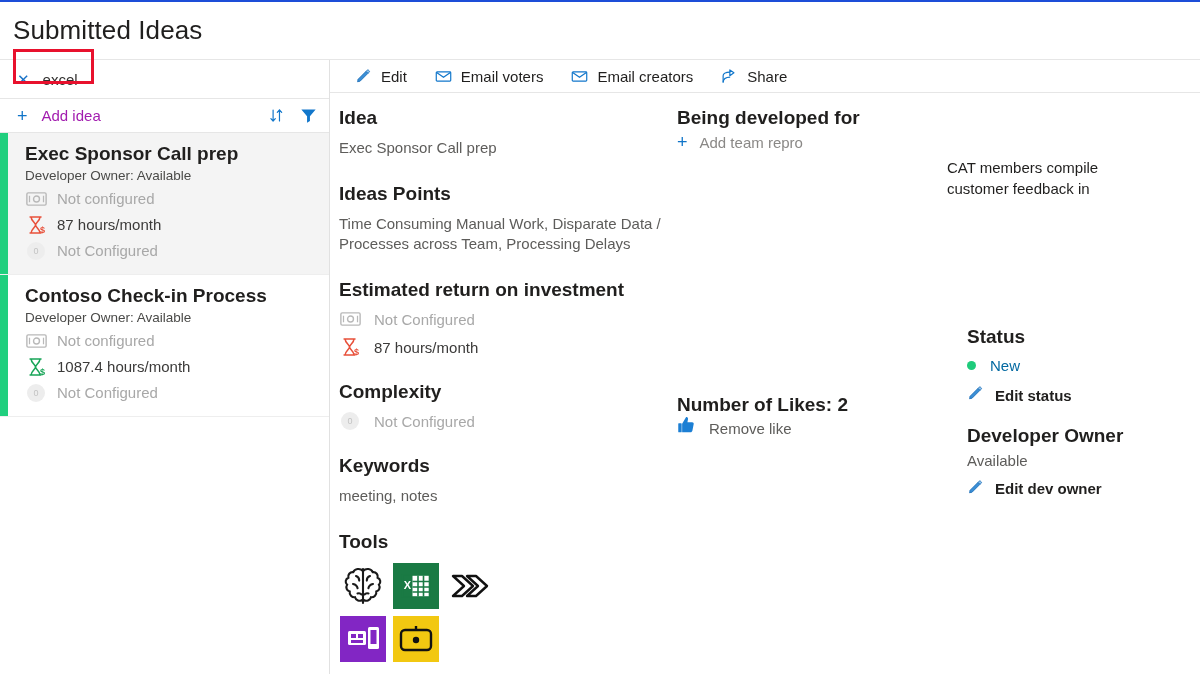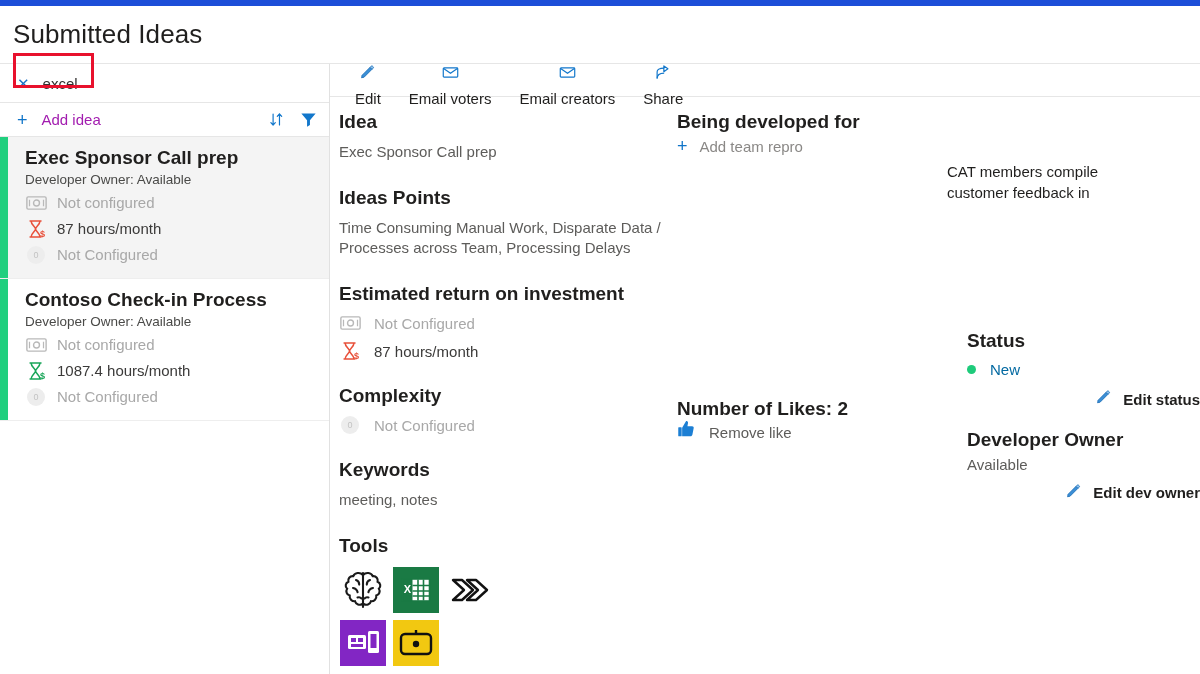--- a/index.html
+++ b/index.html
@@ -6,21 +6,21 @@
   html, body {
     width: 1200px; height: 674px;
     background: #ffffff;
     font-family: "Liberation Sans", sans-serif;
     color: #323130;
     overflow: hidden;
   }
   #app {
     width: 1200px; height: 526px;
     position: relative;
-    border-top: 6px solid #1d4ed8;
+    border-top: 2px solid #1d4ed8;
     background: #fff;
   }
 
   
   .page-title-bar {
     height: 58px;
     display: flex;
     align-items: center;
     padding-left: 13px;
     border-bottom: 1px solid #e6e6e6;
@@ -143,21 +143,20 @@
     align-items: center;
     gap: 9px;
     padding: 0 14px;
     height: 32px;
     font-size: 15px;
     color: #201f1e;
     cursor: pointer;
     background: none;
     border: none;
     font-family: inherit;
-    flex-direction: column;
   }
   .cmd-ico { width: 17px; height: 17px; display: block; }
 
   .detail-cols {
     flex: 1;
     display: flex;
     padding: 14px 0 0 0;
     position: relative;
   }
   .col-a { width: 347px; padding-left: 9px; }
@@ -204,21 +203,21 @@
     font-size: 15px;
     color: #201f1e;
     line-height: 1.38;
   }
 
   .likes-h { font-size: 19px; font-weight: 700; color: #201f1e; }
   .like-row { display: flex; align-items: flex-end; gap: 13px; font-size: 15px; color: #5d5c5a; cursor: pointer; }
 
   .status-dot { width: 9px; height: 9px; border-radius: 50%; background: #1ecb7b; display:block; }
   .status-row { display: flex; align-items: center; gap: 14px; height: 26px; font-size: 15px; color: #0369a1; }
-  .edit-row { display: flex; align-items: center; gap: 11px; font-size: 15px; font-weight: 700; color: #201f1e; cursor: pointer; margin-top: 7px; justify-content: flex-end; }
+  .edit-row { display: flex; align-items: center; gap: 11px; font-size: 15px; font-weight: 700; color: #201f1e; cursor: pointer; margin-top: 7px; }
 
   .tools-grid {
     display: grid;
     grid-template-columns: repeat(3, 48px);
     gap: 5px;
     margin-top: 4px;
   }
   .tool-ic { width: 48px; height: 48px; display: block; }
 
   .col-c-inner { padding-top: 219px; }

